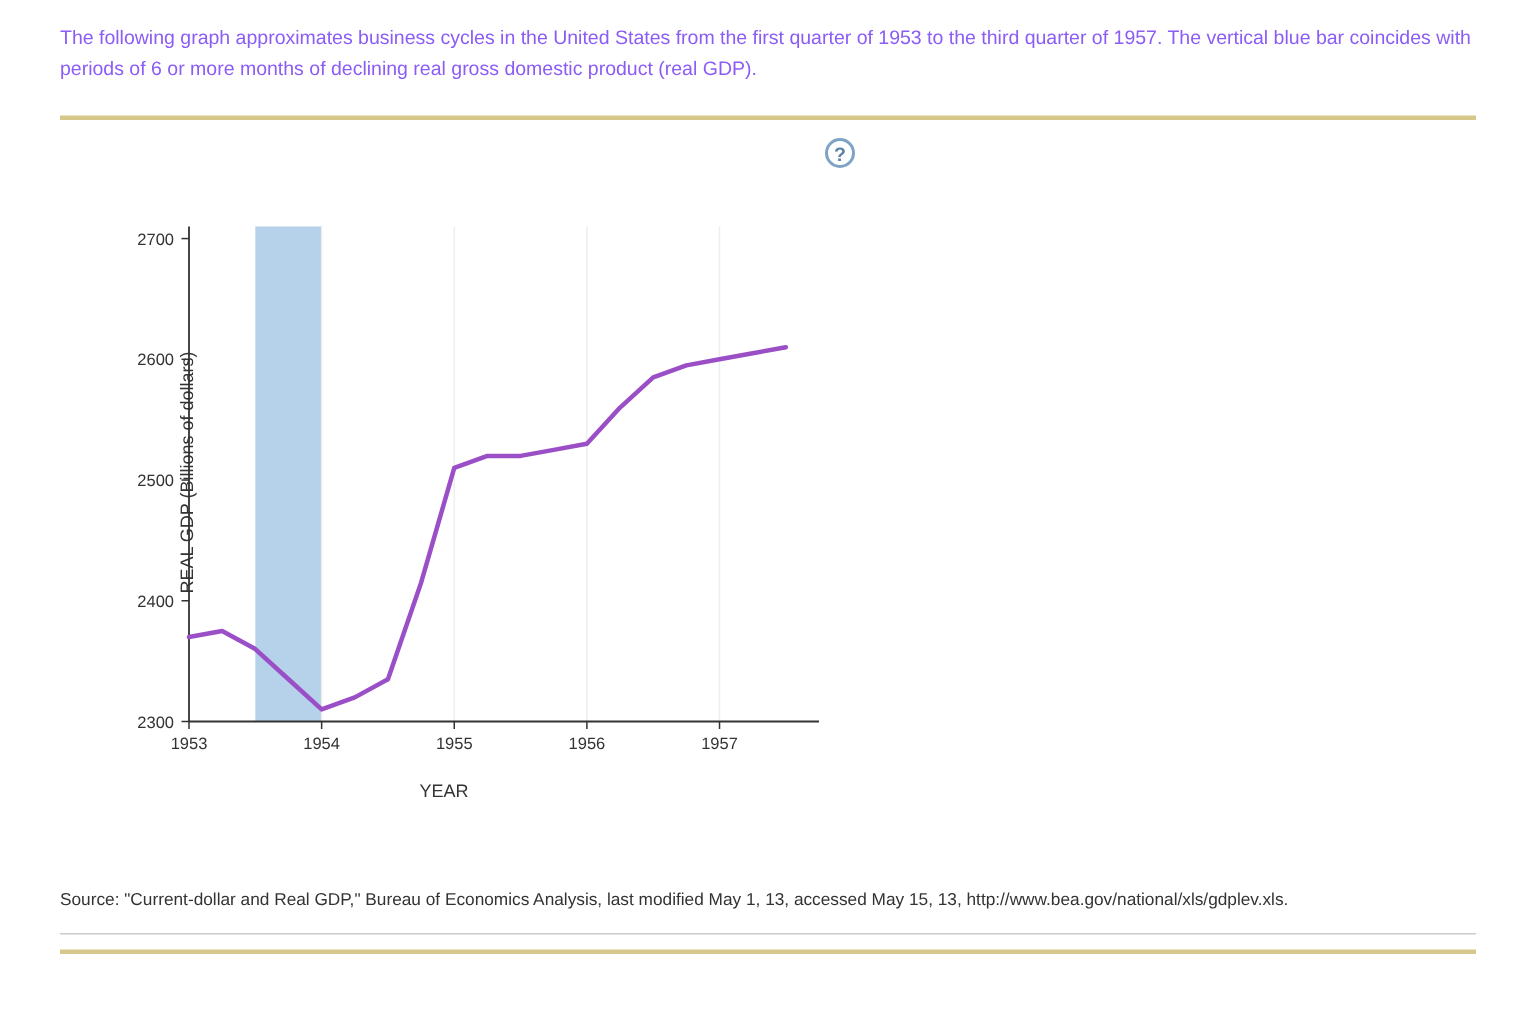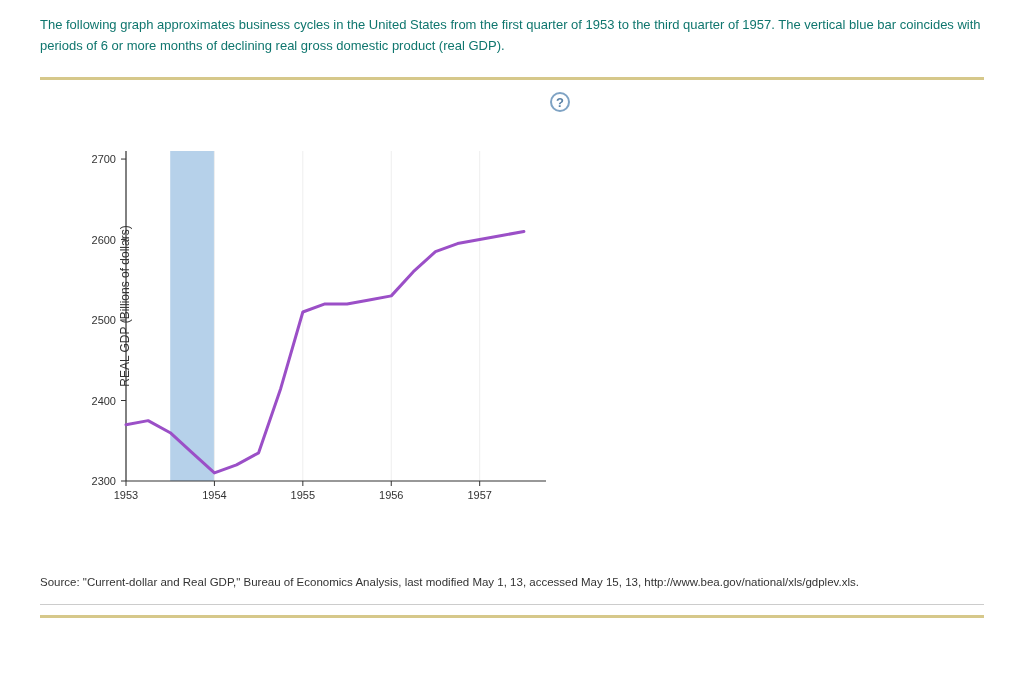--- a/index.html
+++ b/index.html
@@ -5,21 +5,21 @@
     body {
       margin: 0;
       padding: 10px 40px;
       font-family: Arial, Helvetica, sans-serif;
       font-size: 13px;
       color: #333;
       background: #fff;
     }
     .intro {
       line-height: 1.6;
-      color: #0f766e;
+      color: #8b5cf6;
       margin: 5px 0 20px 0;
     }
     .hr-gold {
       border: none;
       border-top: 3px solid #d6c88a;
       margin: 10px 0 0 0;
     }
     .hr-thin {
       border: none;
       border-top: 1px solid #ccc;
@@ -117,20 +117,21 @@
       <line x1="158.42105263157896" y1="385" x2="158.42105263157896" y2="390" stroke="#333"></line>
       <text x="158.42105263157896" y="403" text-anchor="middle" class="tick-label">1954</text>
       <line x1="246.8421052631579" y1="385" x2="246.8421052631579" y2="390" stroke="#333"></line>
       <text x="246.8421052631579" y="403" text-anchor="middle" class="tick-label">1955</text>
       <line x1="335.2631578947368" y1="385" x2="335.2631578947368" y2="390" stroke="#333"></line>
       <text x="335.2631578947368" y="403" text-anchor="middle" class="tick-label">1956</text>
       <line x1="423.6842105263158" y1="385" x2="423.6842105263158" y2="390" stroke="#333"></line>
       <text x="423.6842105263158" y="403" text-anchor="middle" class="tick-label">1957</text>
       <path d="M70 328.6585365853658 L92.10526315789474 324.6341463414634 L114.21052631578948 336.7073170731707 L136.31578947368422 356.8292682926829 L158.42105263157896 376.9512195121951 L180.5263157894737 368.9024390243902 L202.6315789473684 356.8292682926829 L224.73684210526315 292.4390243902439 L246.8421052631579 215.97560975609755 L268.9473684210526 207.92682926829266 L291.0526315789474 207.92682926829266 L313.1578947368421 203.90243902439022 L335.2631578947368 199.87804878048777 L357.36842105263156 175.73170731707316 L379.4736842105263 155.609756097561 L401.57894736842104 147.5609756097561 L423.6842105263158 143.53658536585365 L445.7894736842105 139.5121951219512 L467.89473684210526 135.4878048780488 " fill="none" stroke="#9b4fc7" stroke-width="3" stroke-linejoin="round" stroke-linecap="round"></path>
     </svg>
+  <div class="axis-label-x">YEAR</div>
 </div>
 
 <p class="source">
   <b>Source</b><span>: "Current-dollar and Real GDP," Bureau of Economics Analysis, last modified May 1, 13, accessed May 15, 13, http://www.bea.gov/national/xls/gdplev.xls.</span>
 </p>
 
 <hr class="hr-thin">
 <hr class="hr-gold">
 
 </body></html>

